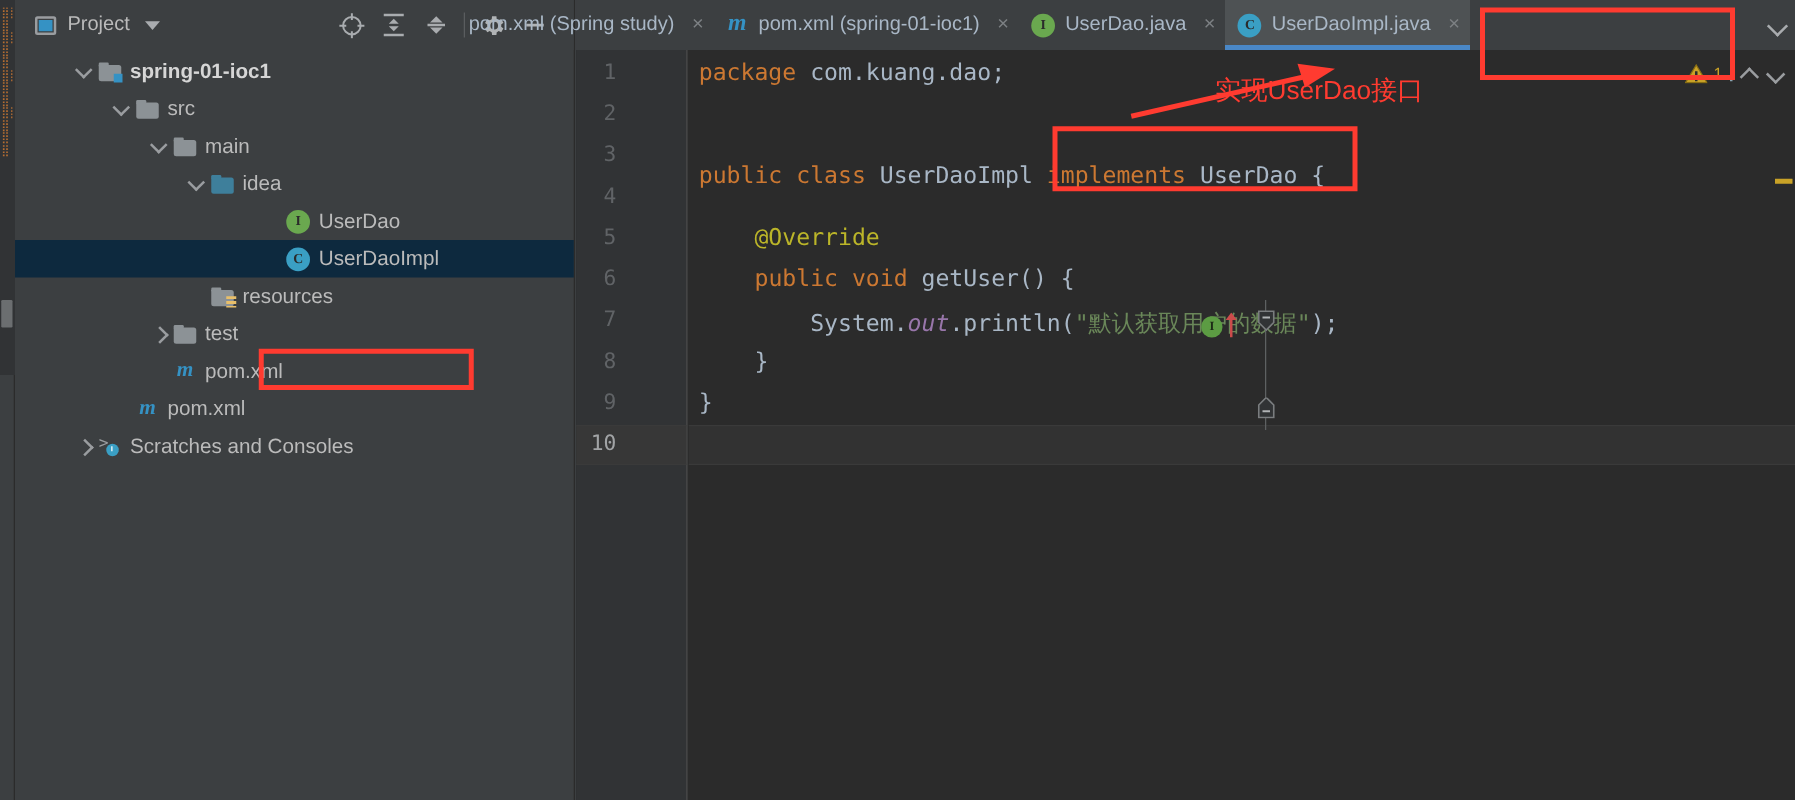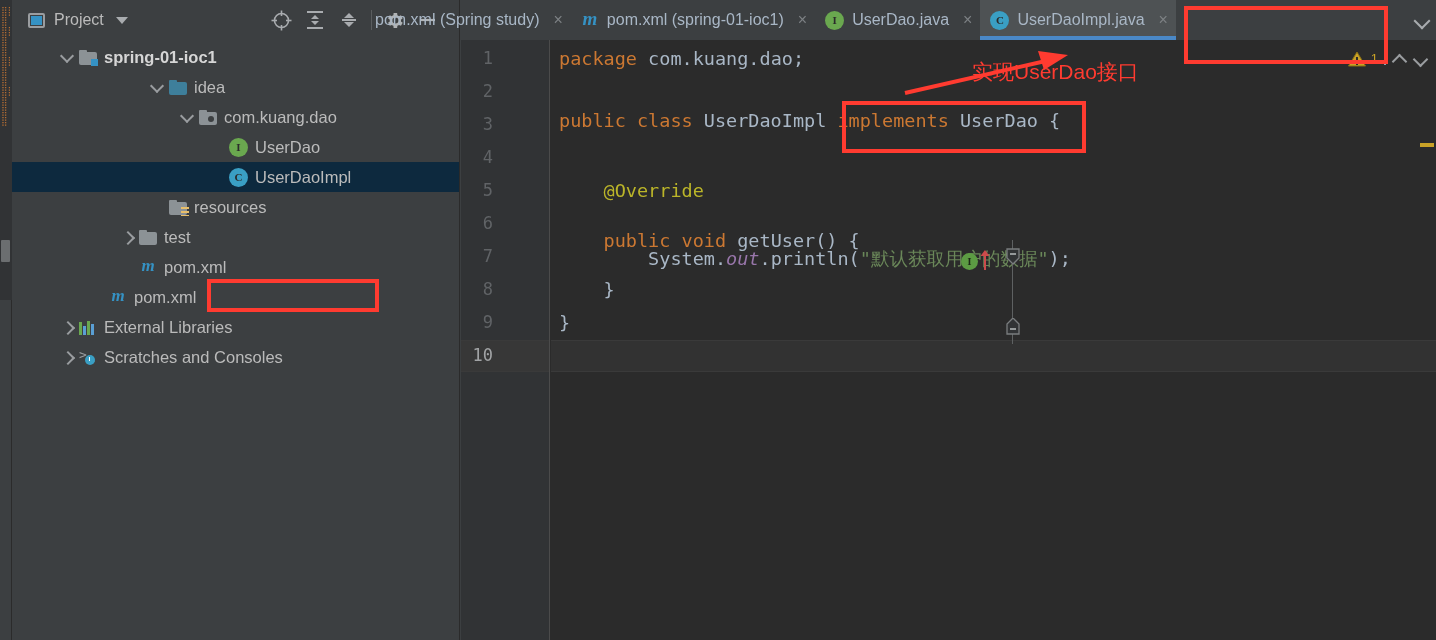--- a/index.html
+++ b/index.html
@@ -307,36 +307,43 @@
     <div class="tree">
         <div class="tree-row" style="padding-left: 48px;">
           <span class="arrow down"></span>
           <span class="ic ic-folder">
             <span class="ftab"></span>
             <span class="fbody"></span>
             <span class="badge"></span>
           </span>
           <span class="t-bold">spring-01-ioc1</span>
         </div>
+        <div class="tree-row" style="padding-left: 78px;">
+          <span class="arrow down"></span>
+          <span class="ic ic-folder">
+            <span class="ftab"></span>
+            <span class="fbody"></span>
+          </span>
+          <span>src</span>
+        </div>
+        <div class="tree-row" style="padding-left: 108px;">
+          <span class="arrow down"></span>
+          <span class="ic ic-folder">
+            <span class="ftab"></span>
+            <span class="fbody"></span>
+          </span>
+          <span>main</span>
+        </div>
         <div class="tree-row" style="padding-left: 138px;">
           <span class="arrow down"></span>
           <span class="ic ic-folder src">
             <span class="ftab"></span>
             <span class="fbody"></span>
           </span>
           <span>idea</span>
-        </div>
-        <div class="tree-row" style="padding-left: 168px;">
-          <span class="arrow down"></span>
-          <span class="ic ic-folder">
-            <span class="ftab"></span>
-            <span class="fbody"></span>
-            <span class="badge pkg"></span>
-          </span>
-          <span>com.kuang.dao</span>
         </div>
         <div class="tree-row" style="padding-left: 198px;">
           <span class="arrow none"></span>
           <span class="ic ic-circle iface">I</span>
           <span>UserDao</span>
         </div>
         <div class="tree-row selected" style="padding-left: 198px;">
           <span class="arrow none"></span>
           <span class="ic ic-circle cls">C</span>
           <span>UserDaoImpl</span>
@@ -360,30 +367,20 @@
         </div>
         <div class="tree-row" style="padding-left: 108px;">
           <span class="arrow none"></span>
           <span class="ic ic-m">m</span>
           <span>pom.xml</span>
         </div>
         <div class="tree-row" style="padding-left: 78px;">
           <span class="arrow none"></span>
           <span class="ic ic-m">m</span>
           <span>pom.xml</span>
-        </div>
-        <div class="tree-row" style="padding-left: 48px;">
-          <span class="arrow right"></span>
-          <span class="ic ic-libs">
-            <i style="background: rgb(106, 168, 79); left: 0px; height: 13px;"></i>
-            <i style="background: rgb(90, 159, 212); left: 4px; height: 9px;"></i>
-            <i style="background: rgb(106, 168, 79); left: 8px; height: 14px;"></i>
-            <i style="background: rgb(90, 159, 212); left: 12px; height: 11px;"></i>
-          </span>
-          <span>External Libraries</span>
         </div>
         <div class="tree-row" style="padding-left: 48px;">
           <span class="arrow right"></span>
           <span class="ic ic-scratch">
             <span class="gt">&gt;_</span>
             <span class="clk"></span>
           </span>
           <span>Scratches and Consoles</span>
         </div>
       </div>
@@ -426,23 +423,23 @@
         <div class="ln" style="top: 140px;">5</div>
         <div class="ln" style="top: 173px;">6</div>
         <div class="ln" style="top: 206px;">7</div>
         <div class="ln" style="top: 239px;">8</div>
         <div class="ln" style="top: 272px;">9</div>
         <div class="cur-line" style="top: 300px; background: rgb(55, 55, 55);"></div>
         <div class="ln cur" style="top: 305px;">10</div>
       </div>
     <div class="code-area">
         <div class="cl" style="top: 8px;"><span class="kw">package </span><span class="">com.kuang.dao;</span></div>
-        <div class="cl" style="top: 70px;"><span class="kw">public class </span><span class="">UserDaoImpl </span><span class="kw">implements </span><span class="">UserDao</span><span class=""> {</span></div>
+        <div class="cl" style="top: 90px;"><span class="kw">public class </span><span class="">UserDaoImpl </span><span class="kw">implements </span><span class="">UserDao</span><span class=""> {</span></div>
         <div class="cl" style="top: 140px;"><span class="ann">    @Override</span></div>
-        <div class="cl" style="top: 173px; margin-top: 17px;"><span class="">    </span><span class="kw">public void </span><span class="">getUser</span><span class="">() {</span></div>
+        <div class="cl" style="top: 173px;"><span class="">    </span><span class="kw">public void </span><span class="">getUser</span><span class="">() {</span></div>
         <div class="cl" style="top: 206px;"><span class="">        System.</span><span class="fld">out</span><span class="">.println(</span><span class="str">"默认获取用户的数据"</span><span class="">);</span></div>
         <div class="cl" style="top: 239px;"><span class="">    }</span></div>
         <div class="cl" style="top: 272px;"><span class="">}</span></div>
         <div class="cur-line" style="top: 300px;"></div>
       </div>
 
     <div class="impl-badge" style="left:500px; top:213px;">I</div>
     <div class="up-arrow" style="left:519px; top:210px;">
       <svg width="10" height="20" viewBox="0 0 10 20">
         <line x1="5" y1="20" x2="5" y2="4" stroke="#cc4b4b" stroke-width="2"></line>

